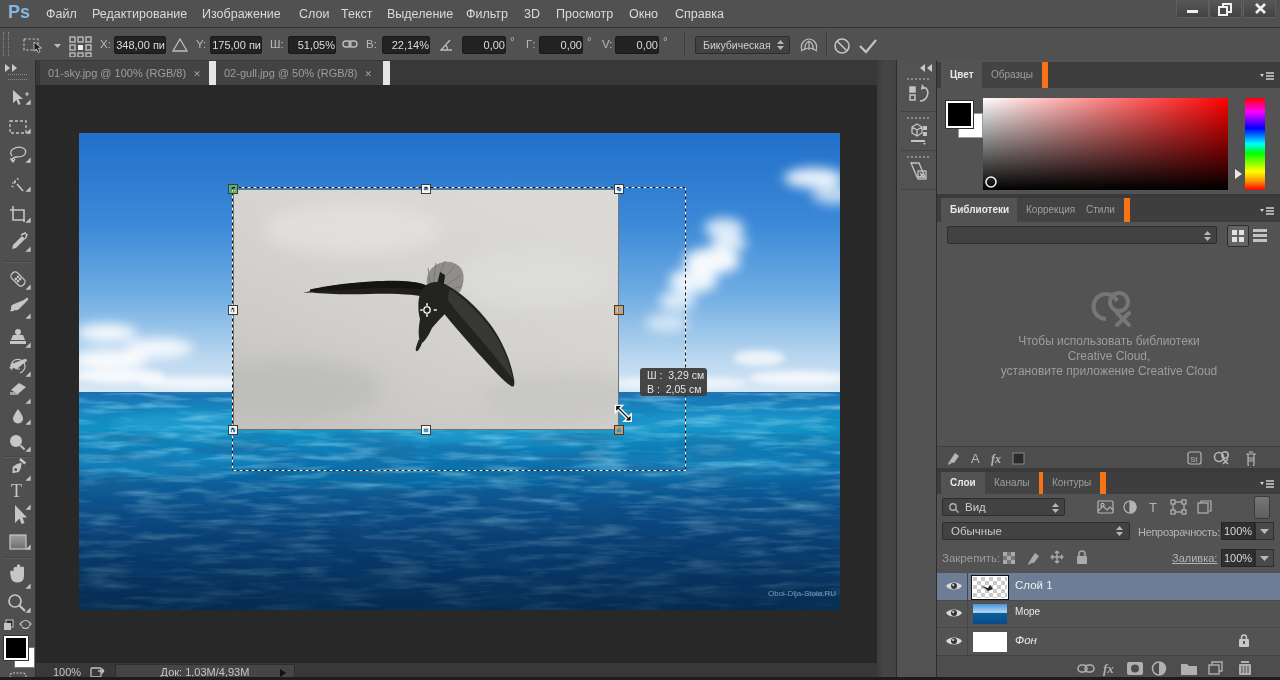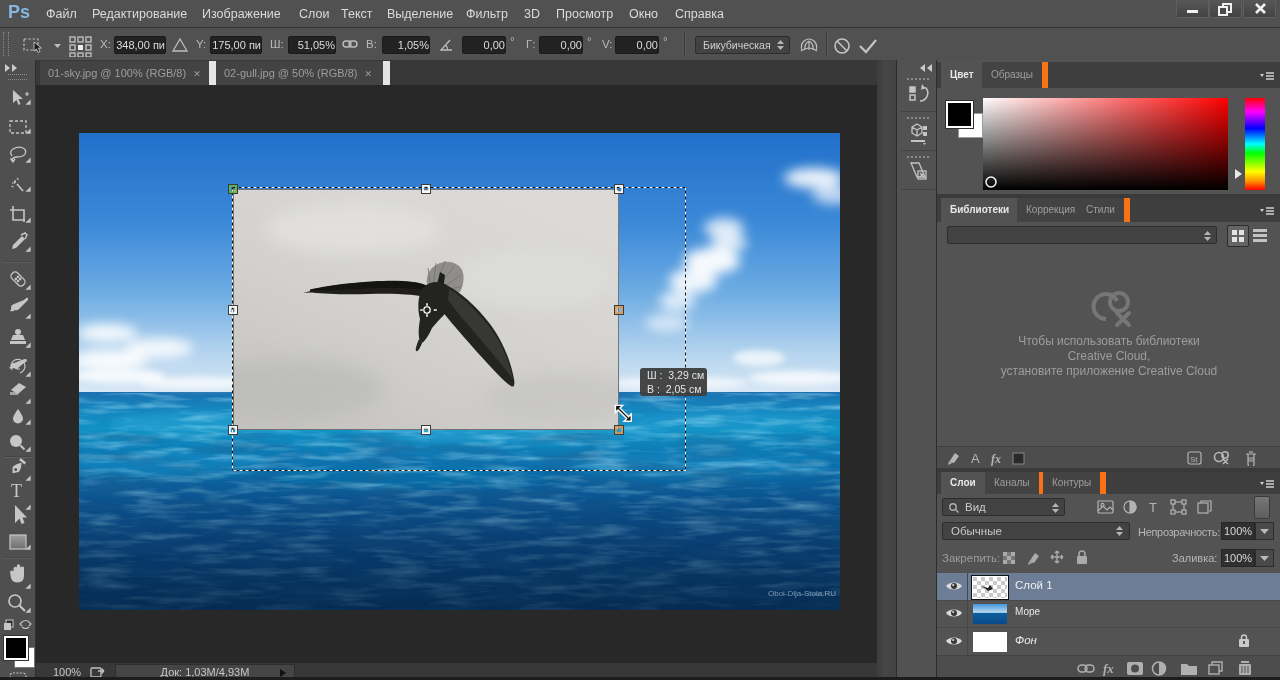--- a/index.html
+++ b/index.html
@@ -96,21 +96,21 @@
  <div class="optfield" style="left:210px;width:50px;">175,00 пи</div>
  <div class="optlabel" style="left:270px;">Ш:</div>
  <div class="optfield" style="left:288px;width:46px;">51,05%</div>
  <svg class="abs" style="left:342px;top:11px;" width="16" height="10">
       <g fill="none" stroke="#bdbdbd" stroke-width="1.4">
         <rect x="1" y="2" width="8" height="6" rx="3"></rect>
         <rect x="7" y="2" width="8" height="6" rx="3"></rect>
       </g>
     </svg>
  <div class="optlabel" style="left:366px;">В:</div>
- <div class="optfield" style="left:382px;width:46px;">1,05%</div>
+ <div class="optfield" style="left:382px;width:46px;">22,14%</div>
  <svg class="abs" style="left:438px;top:10px;" width="17" height="14">
       <path d="M14,12 L3,12 L12,2 M7.5,7 a6,6 0 0 1 2,5" fill="none" stroke="#bdbdbd" stroke-width="1.3"></path>
     </svg>
  <div class="optfield" style="left:462px;width:42px;">0,00</div>
  <div class="optlabel" style="left:510px;top:7px;">°</div>
  <div class="optlabel" style="left:526px;">Г:</div>
  <div class="optfield" style="left:539px;width:42px;">0,00</div>
  <div class="optlabel" style="left:587px;top:7px;">°</div>
  <div class="optlabel" style="left:602px;">V:</div>
  <div class="optfield" style="left:615px;width:42px;">0,00</div>
@@ -669,21 +669,21 @@
         </g>
    <path d="M28,13 L34,4 L38,7 L33,14 Z M27,16 l4,-2 l-3,-2 z" fill="#aaa"></path>
    <g stroke="#aaa" stroke-width="1.4" fill="none">
           <path d="M56,2 v12 M50,8 h12 M56,2 l-2,2 M56,2 l2,2 M56,14 l-2,-2 M56,14 l2,-2 M50,8 l2,-2 M50,8 l2,2 M62,8 l-2,-2 M62,8 l-2,2"></path>
         </g>
    <g fill="#aaa">
           <rect x="76" y="7" width="10" height="8" rx="1"></rect>
           <path d="M78,7 v-2 a3,3 0 0 1 6,0 v2" fill="none" stroke="#aaa" stroke-width="1.5"></path>
         </g>
   </svg>
-  <div class="abs" style="left:235px;top:58px;color:#b5b5b5;font-size:11px;">Заливка:</div>
+  <div class="abs" style="left:235px;top:58px;color:#b5b5b5;font-size:11px;text-decoration:underline;">Заливка:</div>
   <div class="abs" style="left:284px;top:55px;width:34px;height:18px;background:#303030;border:1px solid #262626;box-sizing:border-box;color:#d8d8d8;font-size:11px;line-height:16px;text-align:center;">100%</div>
   <div class="abs" style="left:318px;top:55px;width:19px;height:18px;background:#4a4a4a;border:1px solid #2d2d2d;box-sizing:border-box;">
    <svg width="17" height="16">
           <path d="M4,6 L13,6 L8.5,11 Z" fill="#b9b9b9"></path>
         </svg>
   </div>
 
   <div class="abs" style="left:0;top:79px;width:344px;height:27px;background:#6c7d95;"></div>
   <div class="abs" style="left:0;top:106px;width:344px;height:27px;border-top:1px solid #494949;box-sizing:border-box;"></div>
   <div class="abs" style="left:0;top:133px;width:344px;height:28px;border-top:1px solid #494949;box-sizing:border-box;"></div>

